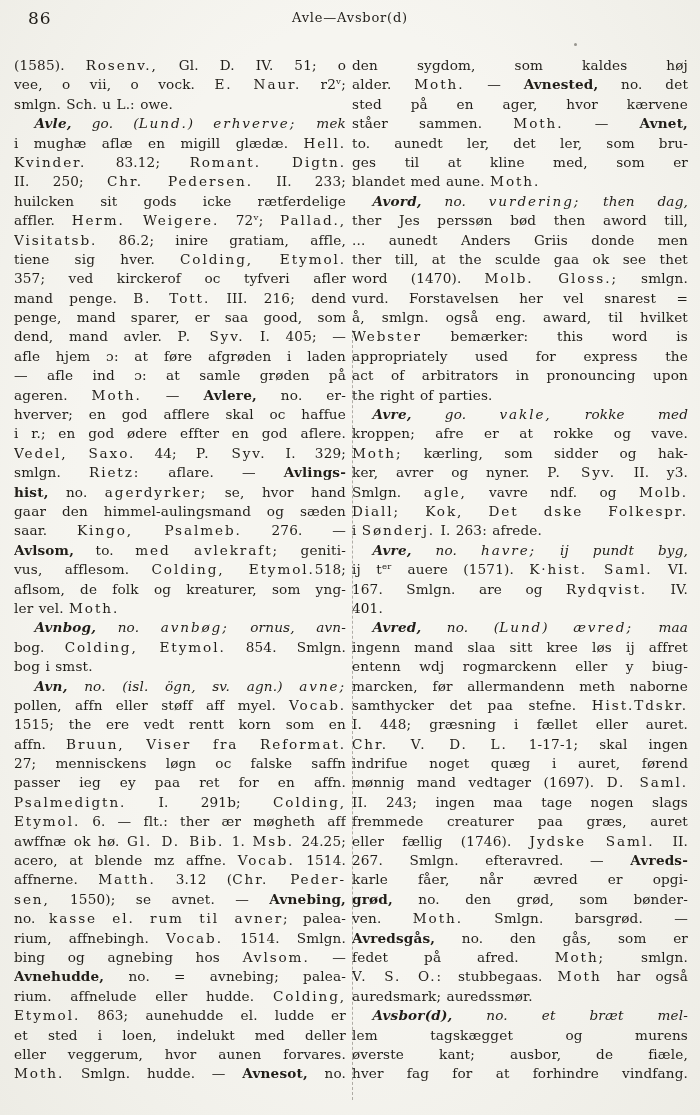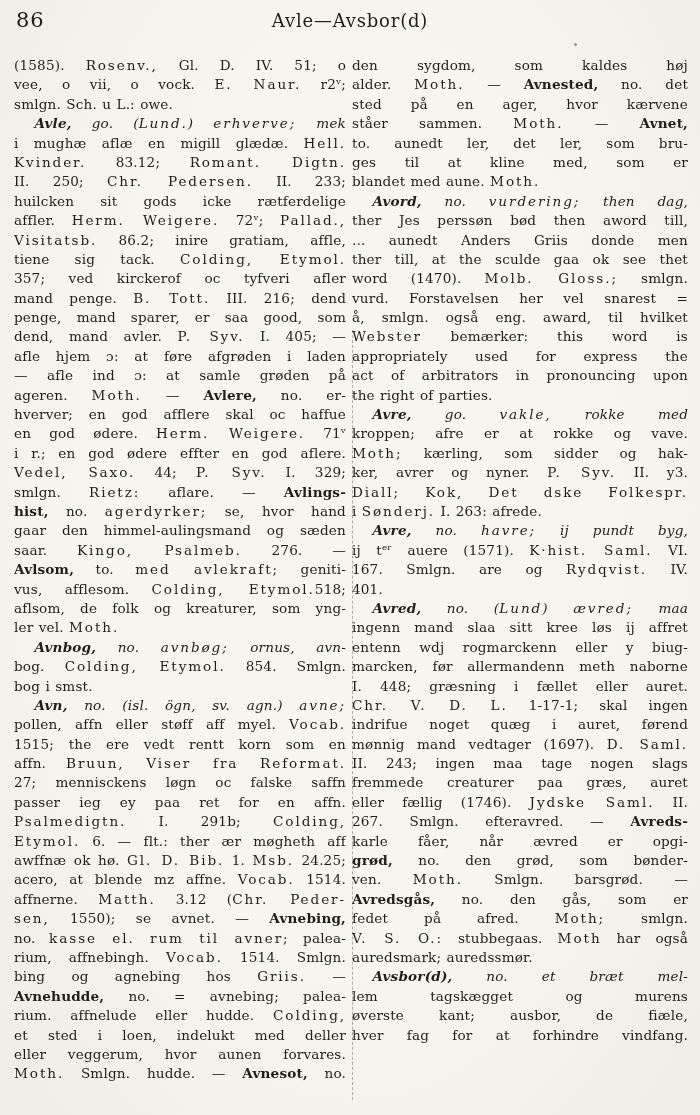--- a/index.html
+++ b/index.html
@@ -7,26 +7,26 @@
     width: 700px; height: 1115px;
     background: radial-gradient(ellipse at 50% 45%, #f6f5f0 55%, #edece5 100%);
     font-family: "DejaVu Serif", "Liberation Serif", serif;
     color: #211e19;
     overflow: hidden;
     position: relative;
   }
   .page { position: relative; width: 700px; height: 1115px; }
   .header { position: absolute; top: 6px; left: 0; width: 100%; height: 30px; }
   .page-number {
-    position: absolute; left: 16px; top: 2px;
-    font-size: 21px; letter-spacing: 1px;
+    position: absolute; left: 28px; top: 2px;
+    font-size: 17px; letter-spacing: 1px;
   }
   .running-title {
     position: absolute; left: 0; width: 100%; top: 4px;
-    text-align: center; font-size: 18px; letter-spacing: 0.8px;
+    text-align: center; font-size: 13px; letter-spacing: 0.8px;
   }
   .columns {
     position: absolute; top: 56px; left: 14px; right: 8px;
     display: flex; gap: 6px;
   }
   .col { width: 332px; }
   .col-right { width: 336px; }
   .column-divider {
     position: absolute; left: 352px; top: 330px; height: 770px; width: 0;
     border-left: 1px dashed rgba(90,85,75,0.45);
@@ -60,30 +60,29 @@
         <div class="line"><span class="seg-n">(1585). </span><span class="seg-sp">Rosenv.,</span><span class="seg-n"> Gl. D. IV. 51; o</span></div>
         <div class="line"><span class="seg-n">vee, o vii, o vock. </span><span class="seg-sp">E. Naur.</span><span class="seg-n"> r2ᵛ;</span></div>
         <div class="line end"><span class="seg-n">smlgn. Sch. u L.: owe.</span></div>
         <div class="line indent"><span class="seg-b">Avle,</span><span class="seg-n"> go. (</span><span class="seg-sp">Lund.</span><span class="seg-n">) </span><span class="seg-sp">erhverve;</span><span class="seg-n"> mek</span></div>
         <div class="line"><span class="seg-n">i mughæ aflæ en migill glædæ. </span><span class="seg-sp">Hell.</span></div>
         <div class="line"><span class="seg-sp">Kvinder.</span><span class="seg-n"> 83.12; </span><span class="seg-sp">Romant. Digtn.</span></div>
         <div class="line"><span class="seg-n">II. 250; </span><span class="seg-sp">Chr. Pedersen.</span><span class="seg-n"> II. 233;</span></div>
         <div class="line"><span class="seg-n">huilcken sit gods icke rætferdelige</span></div>
         <div class="line"><span class="seg-n">affler. </span><span class="seg-sp">Herm. Weigere.</span><span class="seg-n"> 72ᵛ; </span><span class="seg-sp">Pallad.,</span></div>
         <div class="line"><span class="seg-sp">Visitatsb.</span><span class="seg-n"> 86.2; inire gratiam, affle,</span></div>
-        <div class="line"><span class="seg-n">tiene sig tack. </span><span class="seg-sp">Colding, Etymol.</span></div>
+        <div class="line"><span class="seg-n">tiene sig hver. </span><span class="seg-sp">Colding, Etymol.</span></div>
         <div class="line"><span class="seg-n">357; ved kirckerof oc tyfveri afler</span></div>
         <div class="line"><span class="seg-n">mand penge. </span><span class="seg-sp">B. Tott.</span><span class="seg-n"> III. 216; dend</span></div>
         <div class="line"><span class="seg-n">penge, mand sparer, er saa good, som</span></div>
         <div class="line"><span class="seg-n">dend, mand avler. </span><span class="seg-sp">P. Syv.</span><span class="seg-n"> I. 405; —</span></div>
         <div class="line"><span class="seg-n">afle hjem ɔ: at føre afgrøden i laden</span></div>
         <div class="line"><span class="seg-n">— afle ind ɔ: at samle grøden på</span></div>
         <div class="line"><span class="seg-n">ageren. </span><span class="seg-sp">Moth.</span><span class="seg-n"> — </span><span class="seg-b">Avlere,</span><span class="seg-n"> no. er-</span></div>
         <div class="line"><span class="seg-n">hverver; en god afflere skal oc haffue</span></div>
-        <div class="line"><span class="seg-n">en god ødere. </span><span class="seg-sp">Herm. Weigere.</span><span class="seg-n"> 71ᵛ</span></div>
         <div class="line"><span class="seg-n">i r.; en god ødere effter en god aflere.</span></div>
         <div class="line"><span class="seg-sp">Vedel, Saxo.</span><span class="seg-n"> 44; </span><span class="seg-sp">P. Syv.</span><span class="seg-n"> I. 329;</span></div>
         <div class="line"><span class="seg-n">smlgn. </span><span class="seg-sp">Rietz:</span><span class="seg-n"> aflare. — </span><span class="seg-b">Avlings-</span></div>
         <div class="line"><span class="seg-b">hist,</span><span class="seg-n"> no. </span><span class="seg-sp">agerdyrker;</span><span class="seg-n"> se, hvor hand</span></div>
         <div class="line"><span class="seg-n">gaar den himmel-aulingsmand og sæden</span></div>
         <div class="line"><span class="seg-n">saar. </span><span class="seg-sp">Kingo, Psalmeb.</span><span class="seg-n"> 276. —</span></div>
         <div class="line"><span class="seg-b">Avlsom,</span><span class="seg-n"> to. </span><span class="seg-sp">med avlekraft;</span><span class="seg-n"> geniti-</span></div>
         <div class="line"><span class="seg-n">vus, afflesom. </span><span class="seg-sp">Colding, Etymol.</span><span class="seg-n">518;</span></div>
         <div class="line"><span class="seg-n">aflsom, de folk og kreaturer, som yng-</span></div>
         <div class="line end"><span class="seg-n">ler vel. </span><span class="seg-sp">Moth.</span></div>
@@ -97,23 +96,24 @@
         <div class="line"><span class="seg-n">27; mennisckens løgn oc falske saffn</span></div>
         <div class="line"><span class="seg-n">passer ieg ey paa ret for en affn.</span></div>
         <div class="line"><span class="seg-sp">Psalmedigtn.</span><span class="seg-n"> I. 291b; </span><span class="seg-sp">Colding,</span></div>
         <div class="line"><span class="seg-sp">Etymol.</span><span class="seg-n"> 6. — flt.: ther ær møgheth aff</span></div>
         <div class="line"><span class="seg-n">awffnæ ok hø. </span><span class="seg-sp">Gl. D. Bib.</span><span class="seg-n"> 1. </span><span class="seg-sp">Msb.</span><span class="seg-n"> 24.25;</span></div>
         <div class="line"><span class="seg-n">acero, at blende mz affne. </span><span class="seg-sp">Vocab.</span><span class="seg-n"> 1514.</span></div>
         <div class="line"><span class="seg-n">affnerne. </span><span class="seg-sp">Matth.</span><span class="seg-n"> 3.12 (</span><span class="seg-sp">Chr. Peder-</span></div>
         <div class="line"><span class="seg-sp">sen,</span><span class="seg-n"> 1550); se avnet. — </span><span class="seg-b">Avnebing,</span></div>
         <div class="line"><span class="seg-n">no. </span><span class="seg-sp">kasse el. rum til avner;</span><span class="seg-n"> palea-</span></div>
         <div class="line"><span class="seg-n">rium, affnebingh. </span><span class="seg-sp">Vocab.</span><span class="seg-n"> 1514. Smlgn.</span></div>
-        <div class="line"><span class="seg-n">bing og agnebing hos </span><span class="seg-sp">Griis.</span><span class="seg-n"> —</span></div>
+        <div class="line"><span class="seg-n">bing og agnebing hos </span><span class="seg-sp">Avlsom.</span><span class="seg-n"> —</span></div>
         <div class="line"><span class="seg-b">Avnehudde,</span><span class="seg-n"> no. = avnebing; palea-</span></div>
         <div class="line"><span class="seg-n">rium. affnelude eller hudde. </span><span class="seg-sp">Colding,</span></div>
+        <div class="line"><span class="seg-sp">Etymol.</span><span class="seg-n"> 863; aunehudde el. ludde er</span></div>
         <div class="line"><span class="seg-n">et sted i loen, indelukt med deller</span></div>
         <div class="line"><span class="seg-n">eller veggerum, hvor aunen forvares.</span></div>
         <div class="line"><span class="seg-sp">Moth.</span><span class="seg-n"> Smlgn. hudde. — </span><span class="seg-b">Avnesot,</span><span class="seg-n"> no.</span></div>
       </div>
     <div class="col col-right">
         <div class="line"><span class="seg-n">den sygdom, som kaldes høj</span></div>
         <div class="line"><span class="seg-n">alder. </span><span class="seg-sp">Moth.</span><span class="seg-n"> — </span><span class="seg-b">Avnested,</span><span class="seg-n"> no. det</span></div>
         <div class="line"><span class="seg-n">sted på en ager, hvor kærvene</span></div>
         <div class="line"><span class="seg-n">ståer sammen. </span><span class="seg-sp">Moth.</span><span class="seg-n"> — </span><span class="seg-b">Avnet,</span></div>
         <div class="line"><span class="seg-n">to. aunedt ler, det ler, som bru-</span></div>
@@ -127,30 +127,32 @@
         <div class="line"><span class="seg-n">vurd. Forstavelsen her vel snarest =</span></div>
         <div class="line"><span class="seg-n">å, smlgn. også eng. award, til hvilket</span></div>
         <div class="line"><span class="seg-sp">Webster</span><span class="seg-n"> bemærker: this word is</span></div>
         <div class="line"><span class="seg-n">appropriately used for express the</span></div>
         <div class="line"><span class="seg-n">act of arbitrators in pronouncing upon</span></div>
         <div class="line end"><span class="seg-n">the right of parties.</span></div>
         <div class="line indent"><span class="seg-b">Avre,</span><span class="seg-n"> go. </span><span class="seg-sp">vakle,</span><span class="seg-n"> rokke med</span></div>
         <div class="line"><span class="seg-n">kroppen; afre er at rokke og vave.</span></div>
         <div class="line"><span class="seg-sp">Moth;</span><span class="seg-n"> kærling, som sidder og hak-</span></div>
         <div class="line"><span class="seg-n">ker, avrer og nyner. </span><span class="seg-sp">P. Syv.</span><span class="seg-n"> II. y3.</span></div>
+        <div class="line"><span class="seg-n">Smlgn. </span><span class="seg-sp">agle,</span><span class="seg-n"> vavre ndf. og </span><span class="seg-sp">Molb.</span></div>
         <div class="line"><span class="seg-sp">Diall; Kok, Det dske Folkespr.</span></div>
         <div class="line end"><span class="seg-n">i </span><span class="seg-sp">Sønderj.</span><span class="seg-n"> I. 263: afrede.</span></div>
         <div class="line indent"><span class="seg-b">Avre,</span><span class="seg-n"> no. </span><span class="seg-sp">havre;</span><span class="seg-n"> ij pundt byg,</span></div>
         <div class="line"><span class="seg-n">ij tᵉʳ auere (1571). </span><span class="seg-sp">K·hist. Saml.</span><span class="seg-n"> VI.</span></div>
         <div class="line"><span class="seg-n">167. Smlgn. are og </span><span class="seg-sp">Rydqvist.</span><span class="seg-n"> IV.</span></div>
         <div class="line end"><span class="seg-n">401.</span></div>
         <div class="line indent"><span class="seg-b">Avred,</span><span class="seg-n"> no. (</span><span class="seg-sp">Lund</span><span class="seg-n">) </span><span class="seg-sp">ævred;</span><span class="seg-n"> maa</span></div>
         <div class="line"><span class="seg-n">ingenn mand slaa sitt kree løs ij affret</span></div>
         <div class="line"><span class="seg-n">entenn wdj rogmarckenn eller y biug-</span></div>
         <div class="line"><span class="seg-n">marcken, før allermandenn meth naborne</span></div>
+        <div class="line"><span class="seg-n">samthycker det paa stefne. </span><span class="seg-sp">Hist.Tdskr.</span></div>
         <div class="line"><span class="seg-n">I. 448; græsning i fællet eller auret.</span></div>
         <div class="line"><span class="seg-sp">Chr. V. D. L.</span><span class="seg-n"> 1-17-1; skal ingen</span></div>
         <div class="line"><span class="seg-n">indrifue noget quæg i auret, førend</span></div>
         <div class="line"><span class="seg-n">mønnig mand vedtager (1697). </span><span class="seg-sp">D. Saml.</span></div>
         <div class="line"><span class="seg-n">II. 243; ingen maa tage nogen slags</span></div>
         <div class="line"><span class="seg-n">fremmede creaturer paa græs, auret</span></div>
         <div class="line"><span class="seg-n">eller fællig (1746). </span><span class="seg-sp">Jydske Saml.</span><span class="seg-n"> II.</span></div>
         <div class="line"><span class="seg-n">267. Smlgn. efteravred. — </span><span class="seg-b">Avreds-</span></div>
         <div class="line"><span class="seg-n">karle fåer, når ævred er opgi-</span></div>
         <div class="line"><span class="seg-b">grød,</span><span class="seg-n"> no. den grød, som bønder-</span></div>

